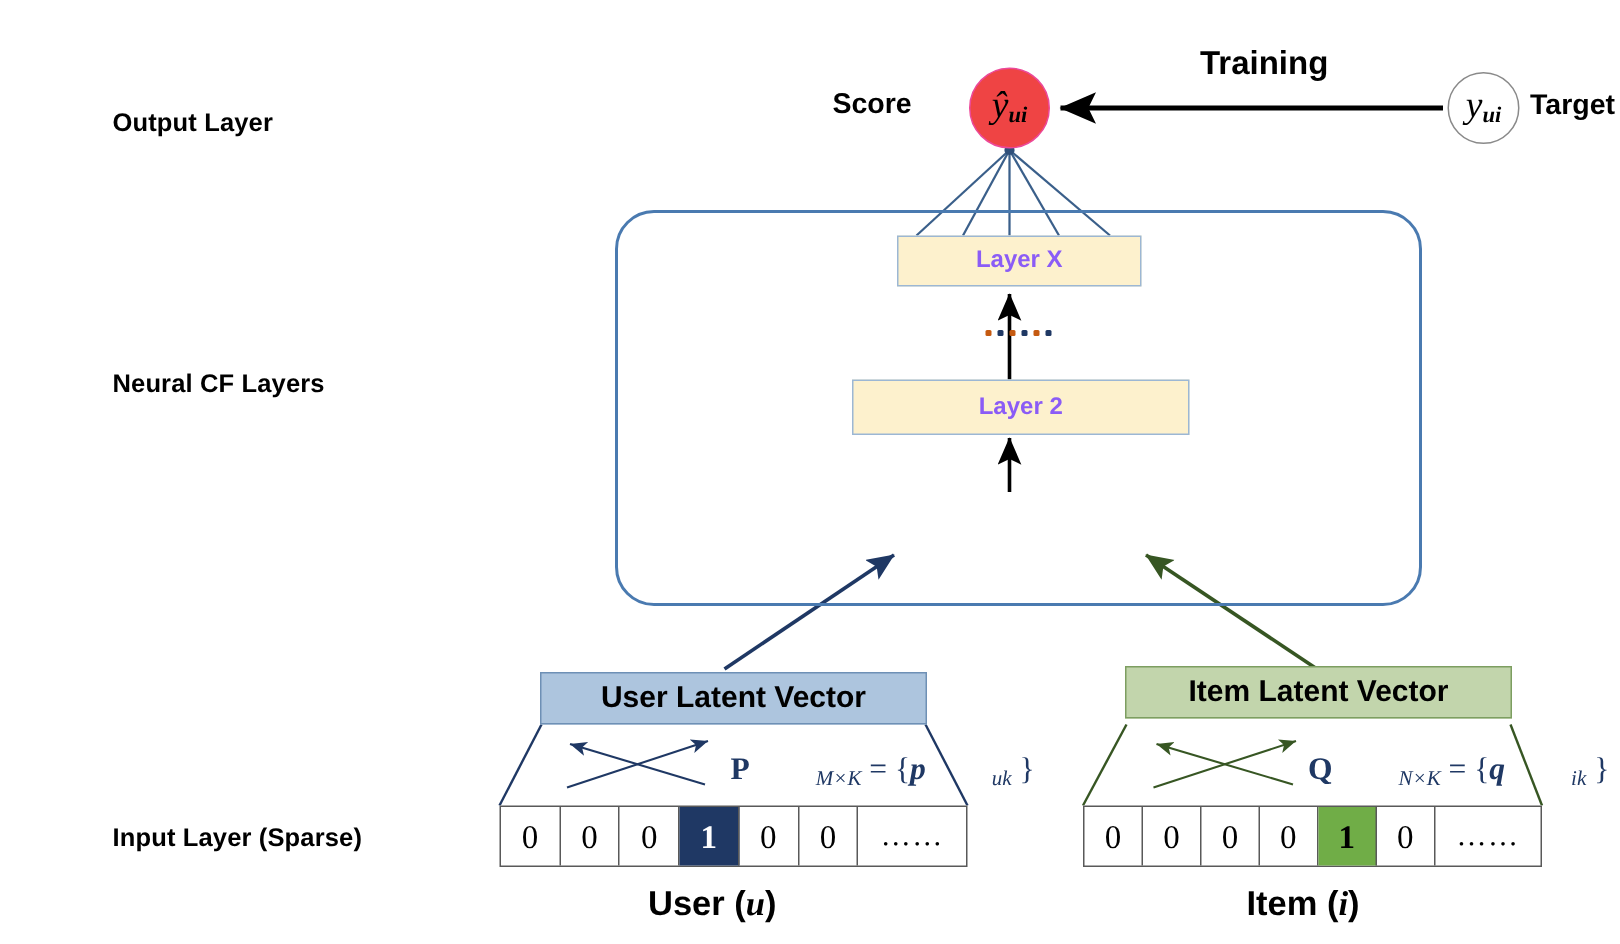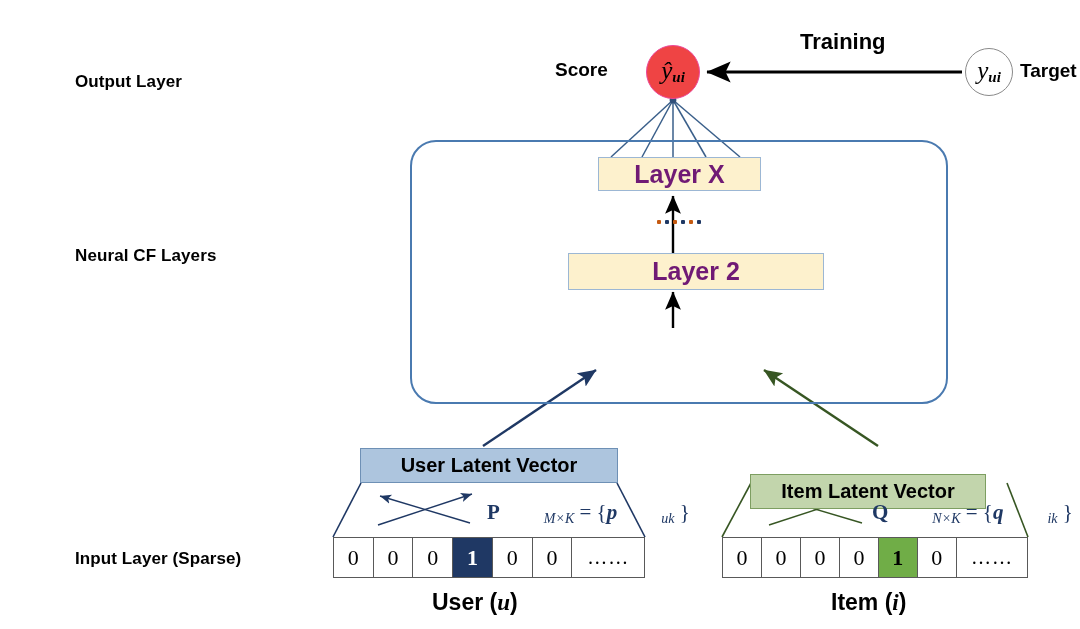--- a/index.html
+++ b/index.html
@@ -61,43 +61,43 @@
     border:2.2px solid #4a7ab0;border-radius:26px;background:transparent;
     box-sizing:border-box;
   }
 
   
   .layer-box{
     position:absolute;
     background:#fdf1cd;
     border:1.3px solid #9cb7d4;
     display:flex;align-items:center;justify-content:center;
-    font-weight:bold;font-size:25px;color:#701a75;
+    font-weight:bold;font-size:16px;color:#8b5cf6;
     box-sizing:border-box;
   }
   #layer-x{left:598px;top:157px;width:163px;height:34px;}
-  #layer-2{left:568px;top:253px;width:256px;height:37px;}
+  #layer-2{left:568px;top:253px;width:225px;height:37px;}
   #layer-1{left:515px;top:328px;width:328px;height:38px;}
 
   #ellipsis{
     position:absolute;left:639px;top:217px;width:80px;height:10px;
     display:flex;align-items:center;justify-content:center;gap:4px;
   }
   #ellipsis i{display:block;width:4px;height:4px;border-radius:1px;}
 
   
   .latent-box{
     position:absolute;
     display:flex;align-items:center;justify-content:center;
     font-weight:bold;font-size:20px;color:#000;
     box-sizing:border-box;
   }
   #user-latent{left:360px;top:448px;width:258px;height:35px;
     background:#adc5de;border:1.3px solid #6e90b5;}
-  #item-latent{left:750px;top:474px;width:236px;height:35px;
+  #item-latent{left:750px;top:444px;width:258px;height:35px;
     background:#c2d5ac;border:1.3px solid #7d9e61;}
 
   
   .formula{
     position:absolute;
     font-family:"Liberation Serif", serif;
     font-size:21px;color:#1f3864;white-space:nowrap;
   }
   .formula b{font-weight:bold;font-style:normal;}
   .formula .it{font-style:italic;}

